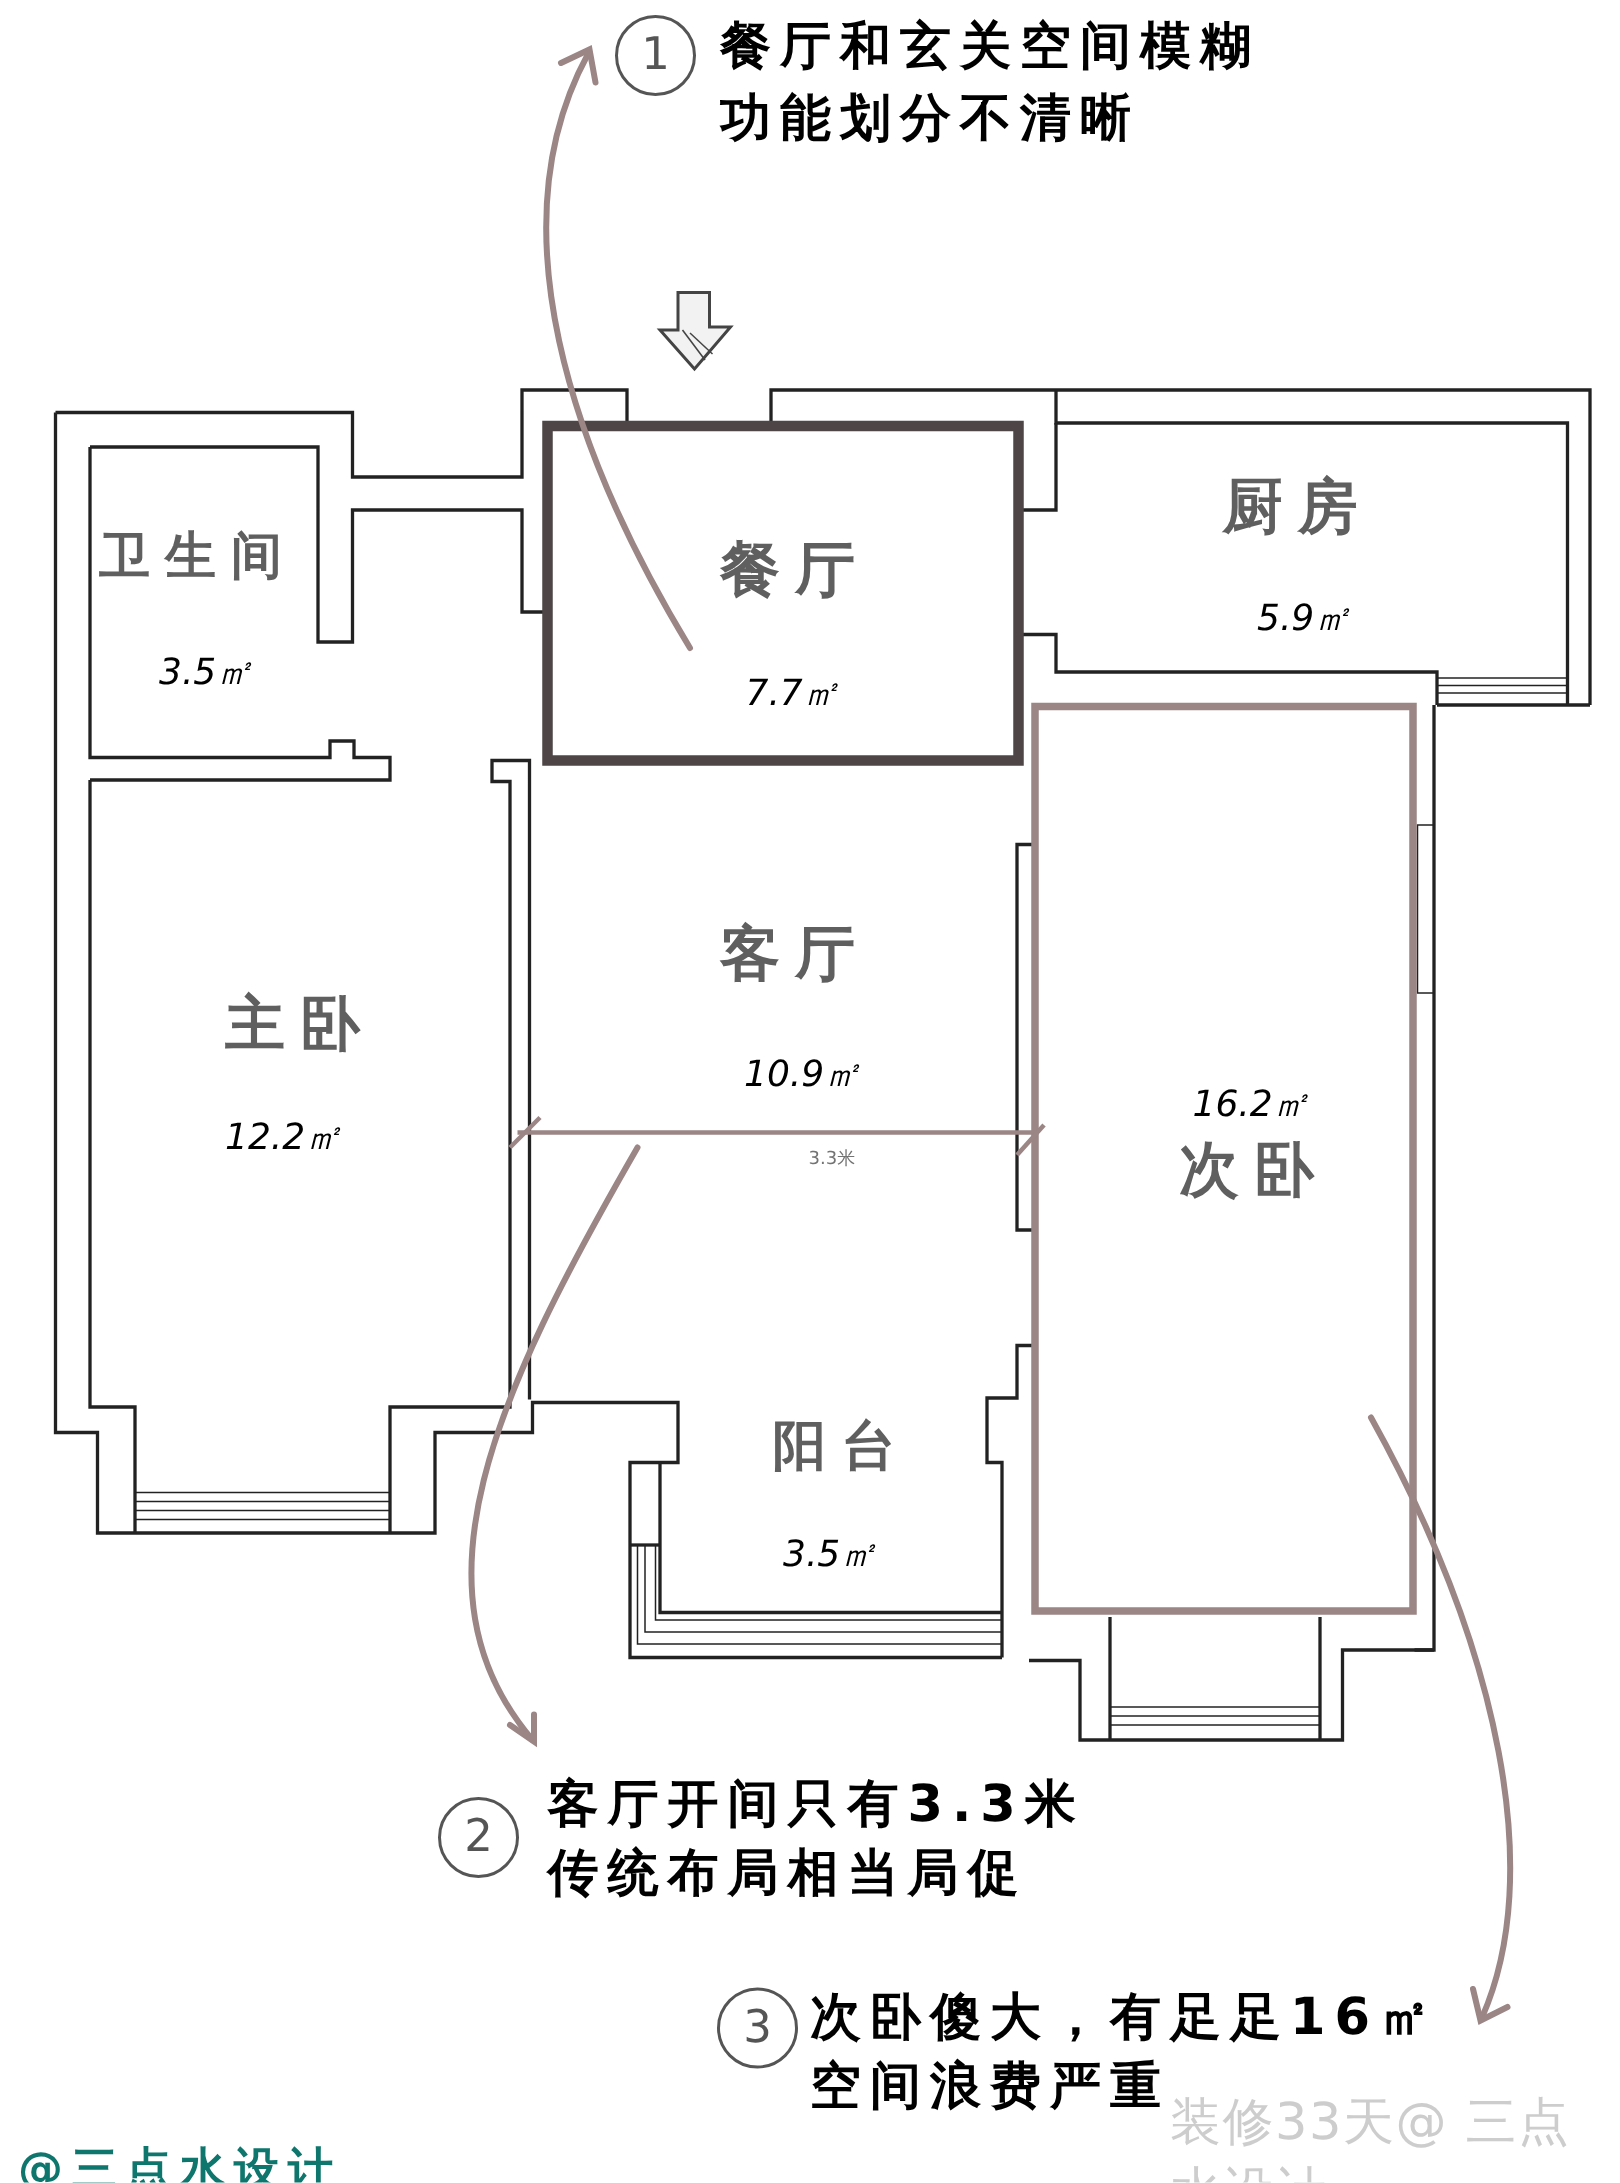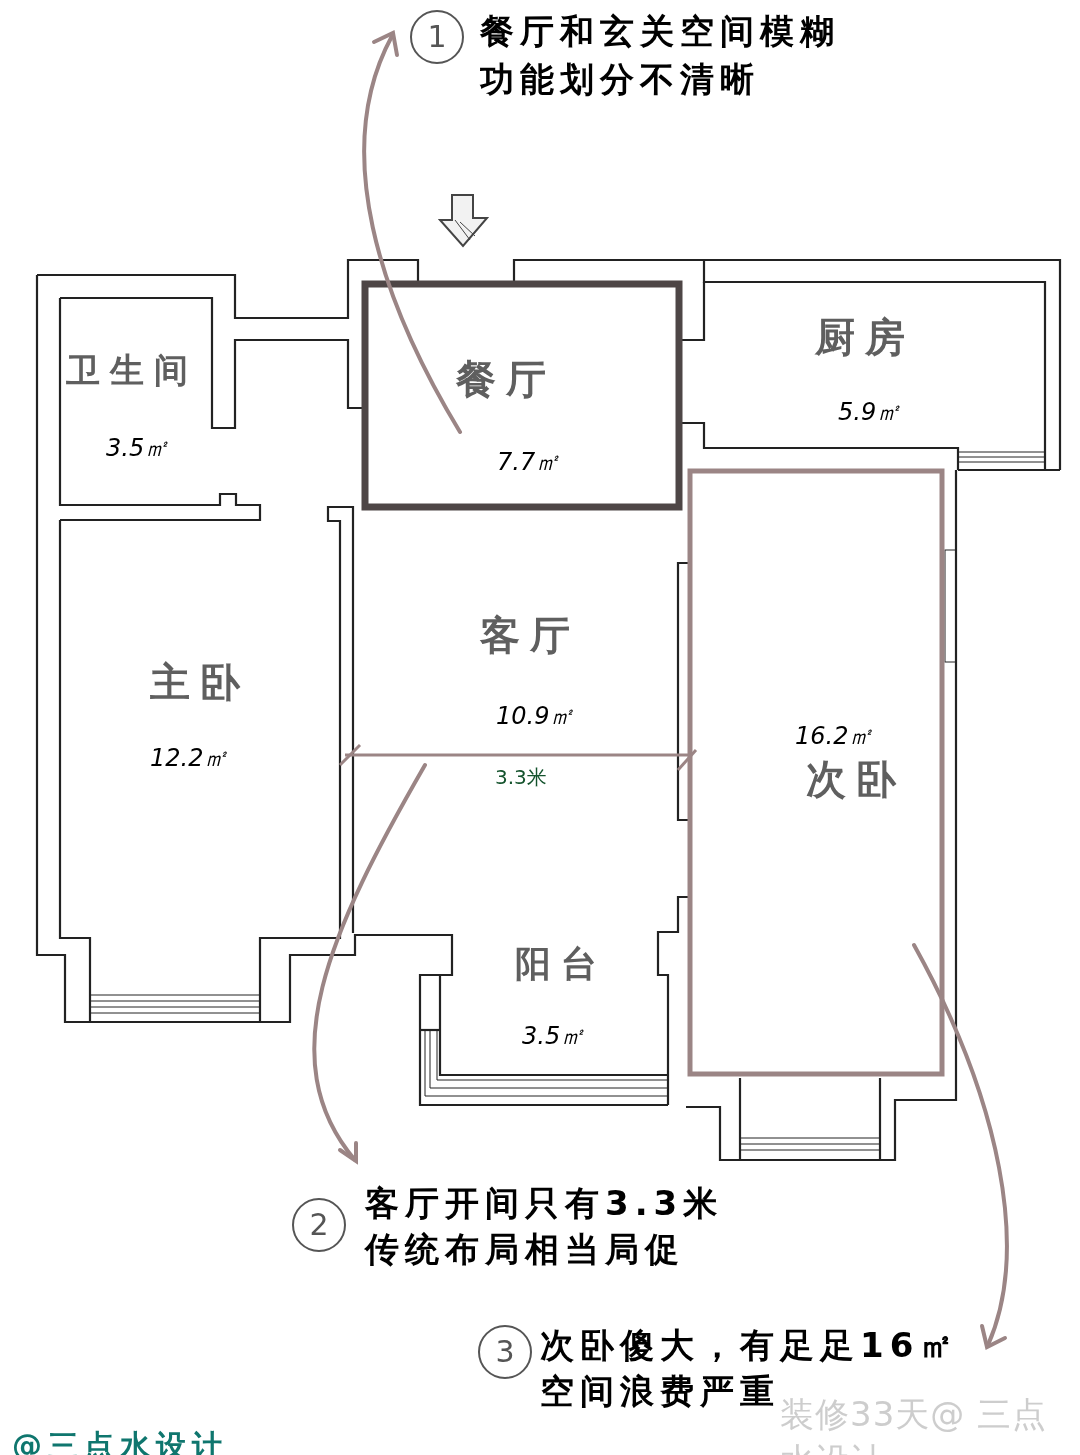--- a/index.html
+++ b/index.html
@@ -4,21 +4,21 @@
   <style>
     html, body { margin: 0; padding: 0; background: #ffffff; }
     body { width: 1080px; height: 1455px; position: relative; overflow: hidden;
            font-family: "DejaVu Sans", sans-serif; color: #5a5a5a; }
     svg.plan { position: absolute; left: 0; top: 0; }
     .note { position: absolute; font-size: 34px; line-height: 46px; color: #000000; letter-spacing: 6px; font-weight: bold; }
     .num { position: absolute; width: 50px; height: 50px; border: 2px solid #555; border-radius: 50%;
            font-size: 30px; text-align: center; line-height: 50px; color: #555; font-family: "DejaVu Sans", sans-serif; }
     .room-name { position: absolute; font-size: 40px; font-weight: bold; color: #5f5f5f; letter-spacing: 10px; white-space: nowrap; }
     .room-area { position: absolute; font-size: 24px; color: #000000; white-space: nowrap; font-style: italic; margin-top: 24px; }
-    .dim { position: absolute; font-size: 20px; color: #14532d; }
+    .dim { position: absolute; font-size: 12px; color: #737373; margin-left: 44px; }
     .credit { position: absolute; font-size: 30px; color: #0f766e; font-weight: bold; letter-spacing: 6px; margin-top: 21px; }
     .watermark { position: absolute; font-size: 34px; color: rgba(200,200,200,0.9); letter-spacing: 1px; }
   </style>
 </head>
 <body>
 
 <svg class="plan" width="1080" height="1455" viewBox="0 0 1080 1455">
   <g fill="none" stroke="#222" stroke-width="2.2">
 
     <polyline points="37,275 235,275 235,318 348,318 348,260 418,260 418,282"></polyline>
@@ -98,33 +98,33 @@
 <div class="note" style="left:365px; top:1180px;">客厅开间只有3.3米</div>
 <div class="note" style="left:365px; top:1226px;text-align:right;">传统布局相当局促</div>
 
 <div class="num" style="left:478px; top:1325px;">3</div>
 <div class="note" style="left:540px; top:1322px;">次卧傻大，有足足16㎡</div>
 <div class="note" style="left:540px; top:1368px;">空间浪费严重</div>
 
 <div class="room-name" style="left:66px; top:348px; font-size:34px;">卫生间</div>
 <div class="room-area" style="left:106px; top:408px;">3.5㎡</div>
 
-<div class="room-name" style="left:456px; top:352px;">餐厅</div>
+<div class="room-name" style="left:480px; top:352px;">餐厅</div>
 <div class="room-area" style="left:497px; top:422px;">7.7㎡</div>
 
 <div class="room-name" style="left:815px; top:310px;">厨房</div>
 <div class="room-area" style="left:838px; top:372px;">5.9㎡</div>
 
 <div class="room-name" style="left:480px; top:608px;">客厅</div>
 <div class="room-area" style="left:496px; top:676px;">10.9㎡</div>
 <div class="dim" style="left:495px; top:764px;">3.3米</div>
 
 <div class="room-name" style="left:150px; top:655px;">主卧</div>
 <div class="room-area" style="left:150px; top:718px;text-align:center;">12.2㎡</div>
 
 <div class="room-area" style="left:795px; top:696px;">16.2㎡</div>
-<div class="room-name" style="left:786px; top:752px;margin-left:20px;">次卧</div>
+<div class="room-name" style="left:786px; top:752px;">次卧</div>
 
 <div class="room-name" style="left:515px; top:940px; font-size:36px;">阳台</div>
 <div class="room-area" style="left:522px; top:996px;">3.5㎡</div>
 
 <div class="credit" style="left:12px; top:1405px;">@三点水设计</div>
 <div class="watermark" style="left:780px; top:1392px;">装修33天@ 三点水设计</div>
 
 </body></html>

